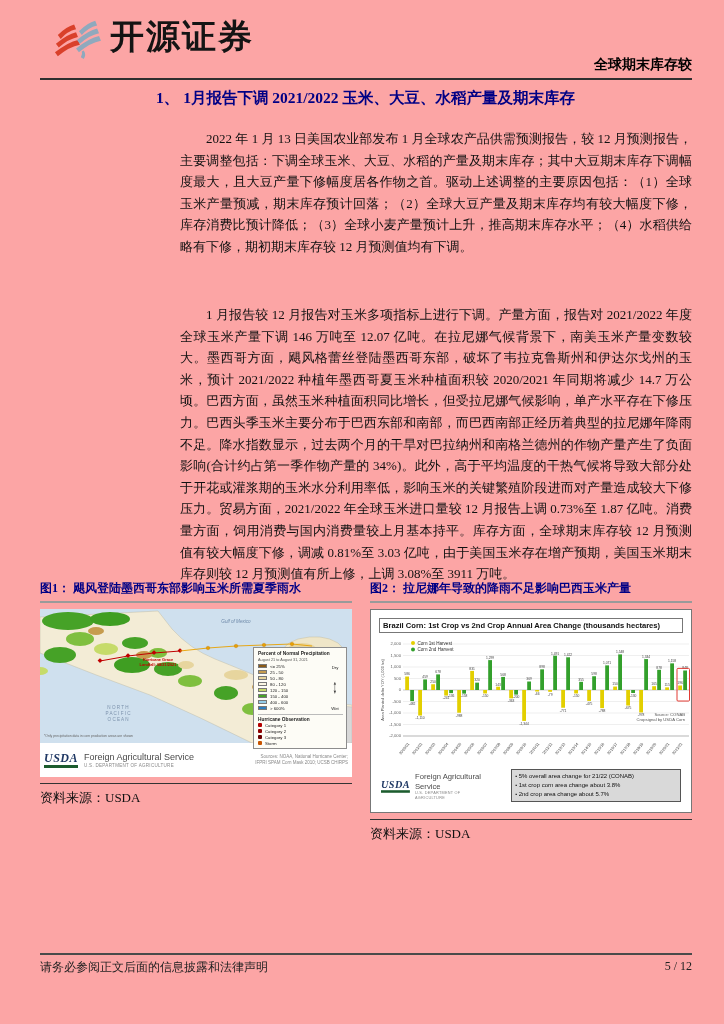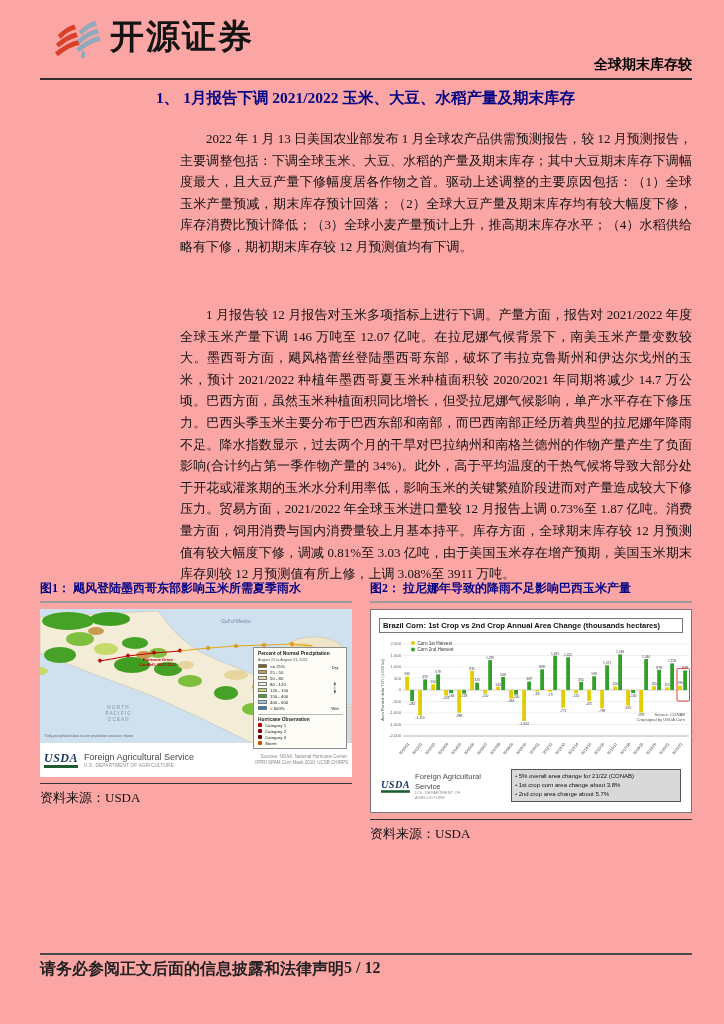--- a/index.html
+++ b/index.html
@@ -69,21 +69,21 @@
   .chart-title { border:1px solid #777; font-family:"Liberation Sans", sans-serif;
     font-size:7.6px; font-weight:bold; color:#111; padding:2px 3px; margin-bottom:1px; white-space:nowrap; }
   .chart-bottom { display:flex; align-items:center; justify-content:space-between; padding:1px 2px 2px 2px; }
   .notes-box { background:#d9d9d9; border:0.75px solid #555; padding:2px 4px; width:196px; }
   .note-line { font-family:"Liberation Sans", sans-serif; font-size:6px; color:#111; line-height:1.5; }
   .note-line::before { content:"▪  "; font-size:5px; }
 
   
   .foot-rule { position:absolute; left:40px; right:32px; top:953px; border-top:2px solid #4a4a4a; }
   .foot-row { position:absolute; left:40px; right:32px; top:959px; display:flex;
-    font-size:16px; color:#222;font-weight:bold; }
+    justify-content:space-between; font-size:12px; color:#222; }
 </style>
 </head>
 <body>
 
 <div class="page">
 
   <div class="logo-row">
     <svg width="50" height="46" viewBox="0 0 52 48">
       <g fill="#d9402a">
         <path d="M6,22 Q15,13 23,11 L25,16 Q16,18 9,26 Z"></path>

